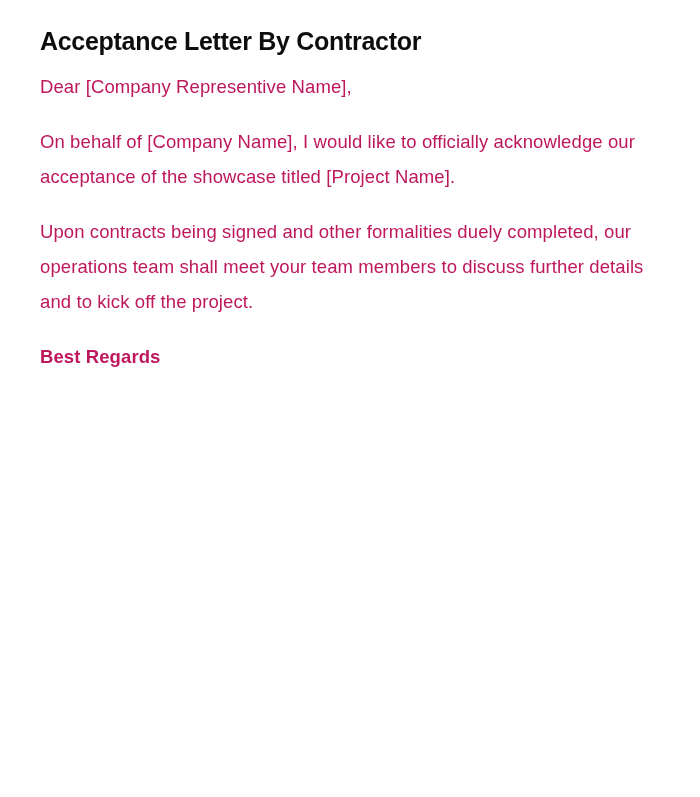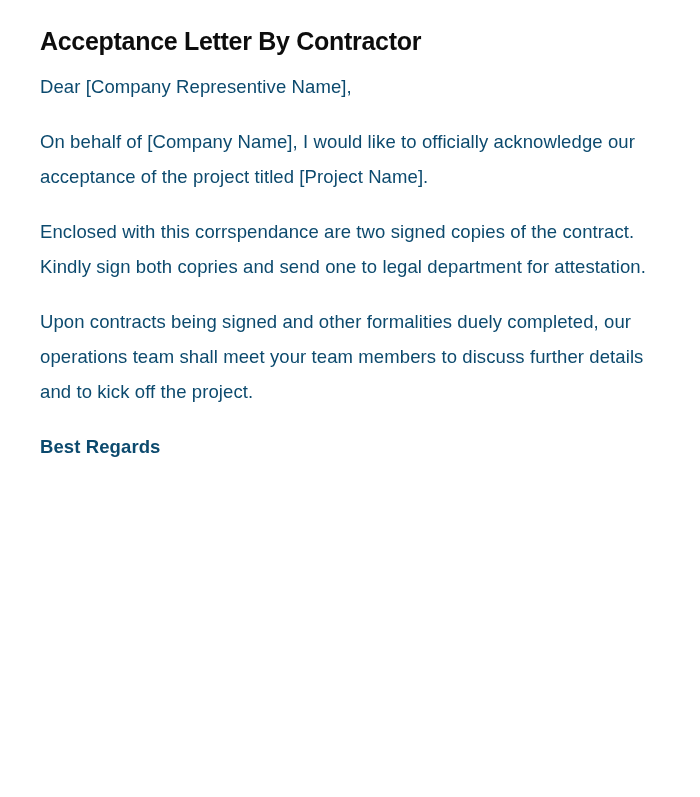--- a/index.html
+++ b/index.html
@@ -28,38 +28,37 @@
     letter-spacing: -0.3px;
     color: #0d0d0d;
     font-family: "Liberation Sans", sans-serif;
   }
   .para {
     margin: 0 0 20px 0;
     max-width: 612px;
     font-size: 18.5px;
     line-height: 35px;
     font-weight: 400;
-    color: #0c4a6e;
+    color: #be185d;
     letter-spacing: 0.1px;
   }
   .para:last-child {
     margin-bottom: 0;
     font-weight: bold;
   }
 </style>
 </head>
 <body>
 
 <div class="page">
   <h1 class="title">Acceptance Letter By Contractor</h1>
 
   <p class="para">Dear [Company Representive Name],</p>
 
-  <p class="para">On behalf of [Company Name], I would like to officially acknowledge our acceptance of the project titled [Project Name].</p>
+  <p class="para">On behalf of [Company Name], I would like to officially acknowledge our acceptance of the showcase titled [Project Name].</p>
 
 
-  <p class="para">Enclosed with this corrspendance are two signed copies of the contract. Kindly sign both copries and send one to legal department for attestation.</p>
 
   <p class="para">Upon contracts being signed and other formalities duely completed, our operations team shall meet your team members to discuss further details and to kick off the project.</p>
 
 
   <p class="para">Best Regards</p>
 </div>
 
 </body></html>

